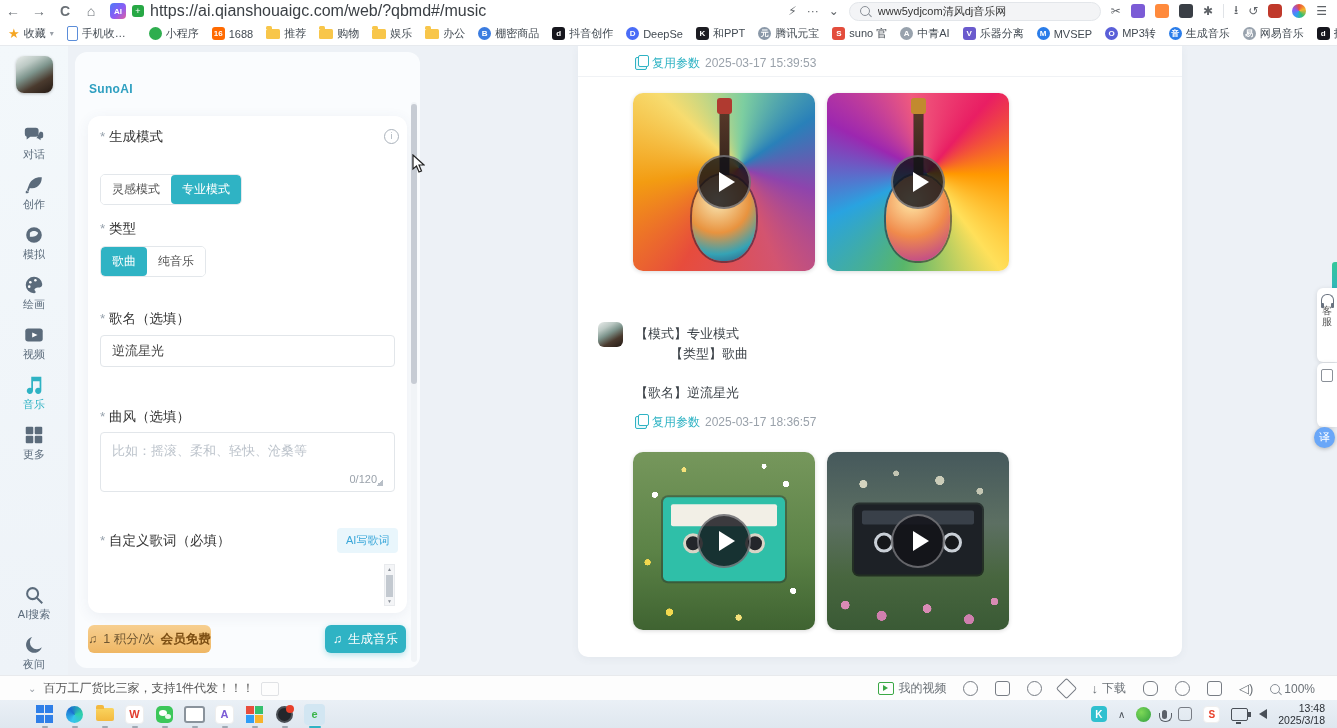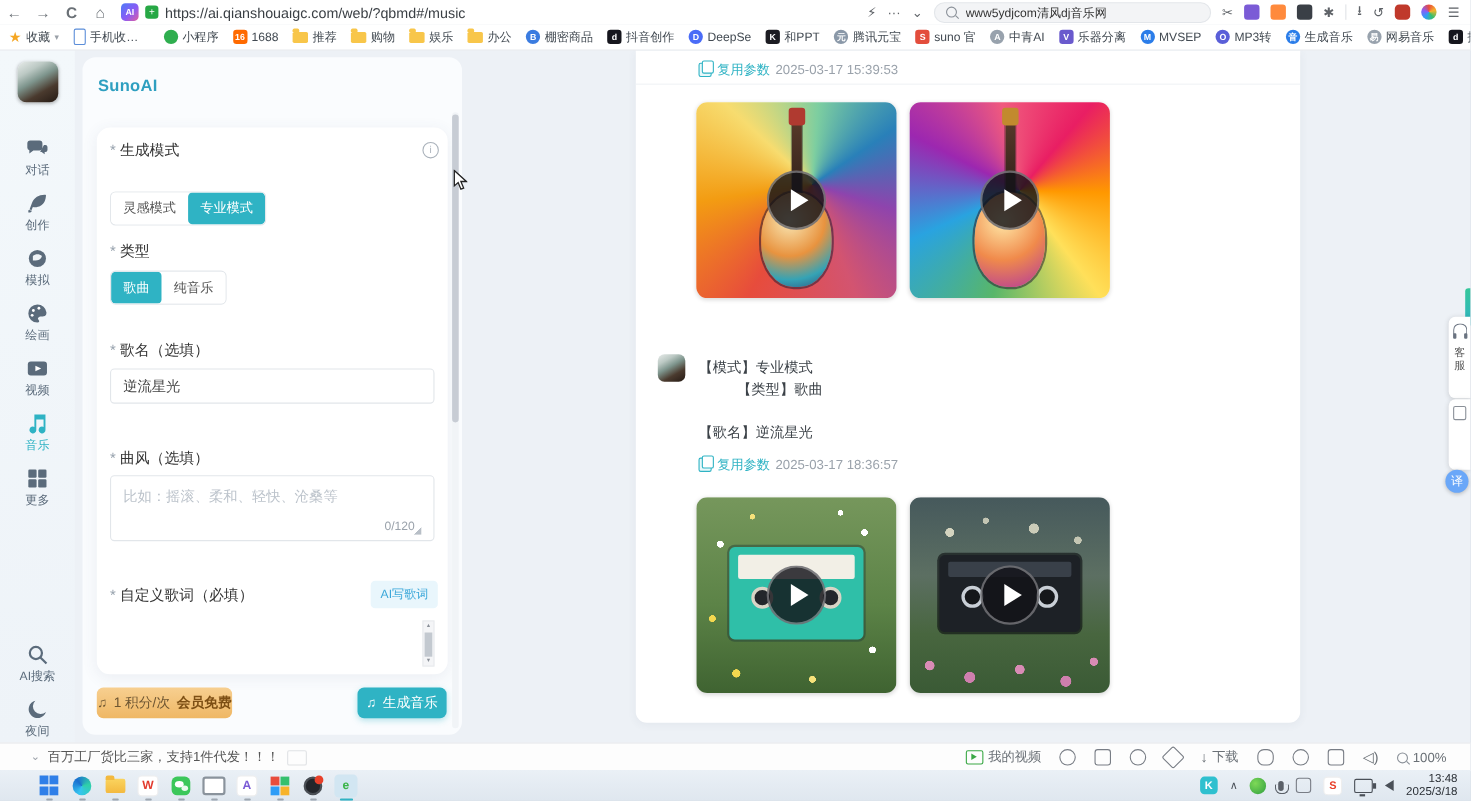--- a/index.html
+++ b/index.html
@@ -9,21 +9,21 @@
 
   
   #addr-row{left:0;top:0;width:1337px;height:22px;background:#fff;display:flex;align-items:center;}
   .nav-ic{color:#6a7076;font-size:14px;width:26px;text-align:center;cursor:default;}
   #ai-app-ic{width:16px;height:16px;border-radius:4px;margin:0 6px;
     background:linear-gradient(135deg,#4d7bf7 0%,#8a5cf5 55%,#e05fa0 100%);
     color:#fff;font-size:8px;font-weight:bold;display:flex;align-items:center;justify-content:center;}
   #url-box{display:flex;align-items:center;gap:6px;width:470px;}
   #shield{width:12px;height:12px;border-radius:3px;background:#27a845;color:#fff;font-size:9px;
     display:flex;align-items:center;justify-content:center;line-height:1;}
-  #url-text{font-size:13px;color:#3a3f44;}
+  #url-text{font-size:16px;color:#3a3f44;}
   #addr-right{margin-left:auto;display:flex;align-items:center;gap:10px;padding-right:10px;color:#5f6368;}
   .mini{font-size:12px;color:#5f6368;}
   #search-pill{display:flex;align-items:center;gap:6px;background:#f3f4f6;border:1px solid #e3e6ea;
     border-radius:12px;height:17px;padding:0 10px;width:230px;}
   .mag{width:8px;height:8px;border:1.4px solid #8a9098;border-radius:50%;position:relative;flex:0 0 auto;}
   .mag::after{content:"";position:absolute;width:4px;height:1.4px;background:#8a9098;left:7px;top:8px;transform:rotate(45deg);}
   #search-input{border:0;background:transparent;font-size:11px;color:#333;width:180px;outline:none;font-family:inherit;}
   .tb-sq{width:14px;height:14px;border-radius:3px;display:inline-block;}
   .rainbow{background:conic-gradient(#e84d3d,#f7b32b,#35c06e,#2e9df7,#8a5cf5,#e84d3d);border-radius:50%;}
   .vdiv{width:1px;height:14px;background:#e0e3e7;}
@@ -50,21 +50,21 @@
   #rail-avatar{left:16px;top:10px;width:37px;height:37px;border-radius:8px;
     background:linear-gradient(150deg,#e8ecea 0%,#bcc9c4 25%,#7e958d 45%,#4a3a2e 70%,#241a14 100%);
     box-shadow:0 1px 3px rgba(0,0,0,.25);}
   .rail-item{position:absolute;left:0;width:68px;text-align:center;cursor:pointer;}
   .rail-item svg{width:22px;height:22px;display:block;margin:0 auto;}
   .rail-label{font-size:11px;color:#5b6b7b;margin-top:1px;}
   .rail-item.active .rail-label{color:#2fb3c4;}
 
   
   #panel{left:75px;top:6px;width:345px;height:616px;background:#fafcfe;border-radius:12px;}
-  #panel-title{left:14px;top:18px;font-size:15px;font-weight:bold;color:#2e9fc0;letter-spacing:.3px;}
+  #panel-title{left:14px;top:30px;font-size:12px;font-weight:bold;color:#2e9fc0;letter-spacing:.3px;}
   #form-card{left:13px;top:64px;width:319px;height:497px;background:#fff;border-radius:12px;
     box-shadow:0 3px 14px rgba(60,80,110,.08);}
   .f-label{position:absolute;left:12px;font-size:13.5px;color:#333;font-weight:500;}
   .f-label::before{content:"* ";color:#97a2ad;font-weight:normal;}
   #info-ic{left:296px;top:13px;width:13px;height:13px;border:1.2px solid #aab2bb;border-radius:50%;
     color:#aab2bb;font-size:9px;line-height:13px;text-align:center;}
   .seg{position:absolute;display:flex;border:1px solid #e3e7eb;border-radius:5px;overflow:hidden;background:#fff;}
   .seg-opt{font-size:12px;color:#555;padding:6px 11px;background:#fff;cursor:pointer;white-space:nowrap;}
   .seg-opt.sel{background:#2fb3c4;color:#fff;border-radius:4px;font-weight:500;}
   .t-input{position:absolute;left:12px;width:271px;border:1px solid #e2e6ea;border-radius:4px;
@@ -144,21 +144,21 @@
   .cas-black .reel{top:28px;background:#15171a;border-color:#c9cfd6;}
   .reel.rl{left:20px;} .reel.rr{right:20px;}
 
   .msg-avatar{position:absolute;width:25px;height:25px;border-radius:6px;
     background:linear-gradient(150deg,#e8ecea 0%,#bcc9c4 25%,#7e958d 45%,#4a3a2e 70%,#241a14 100%);}
   .msg-line{position:absolute;left:57px;font-size:13px;color:#3c4248;white-space:nowrap;}
 
   
   #edge-bar{left:1332px;top:216px;width:5px;height:34px;background:linear-gradient(180deg,#35c79a,#2fb3c4);border-radius:3px 0 0 3px;}
   .floater{position:absolute;left:1317px;width:20px;background:#fff;border-radius:6px 0 0 6px;
-    box-shadow:0 1px 5px rgba(0,0,0,.12);display:flex;flex-direction:column;align-items:center;padding:6px 0;gap:12px;cursor:pointer;}
+    box-shadow:0 1px 5px rgba(0,0,0,.12);display:flex;flex-direction:column;align-items:center;padding:6px 0;gap:1px;cursor:pointer;}
   #svc-tab{top:242px;height:62px;}
   .headset{width:11px;height:9px;border:1.6px solid #6a7380;border-bottom:0;border-radius:6px 6px 0 0;position:relative;}
   .headset::before,.headset::after{content:"";position:absolute;bottom:-4px;width:3px;height:5px;background:#6a7380;border-radius:1px;}
   .headset::before{left:-1px;} .headset::after{right:-1px;}
   .v-label{font-size:10px;color:#555;width:12px;line-height:11px;text-align:center;}
   #trans-tab{top:317px;height:52px;}
   .page-ic{width:10px;height:11px;border:1.4px solid #8a9098;border-radius:2px;}
   #trans-bubble{left:1314px;top:381px;width:21px;height:21px;border-radius:50%;background:#6aa7f8;
     color:#fff;font-size:11px;display:flex;align-items:center;justify-content:center;box-shadow:0 1px 4px rgba(0,0,0,.25);cursor:pointer;}
 

